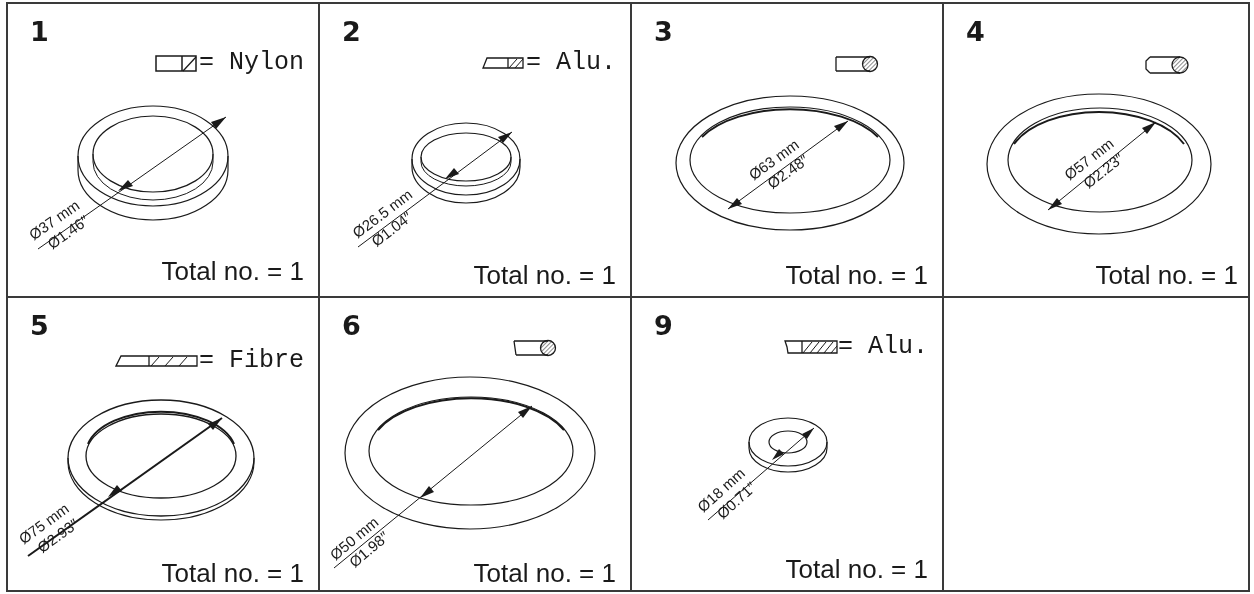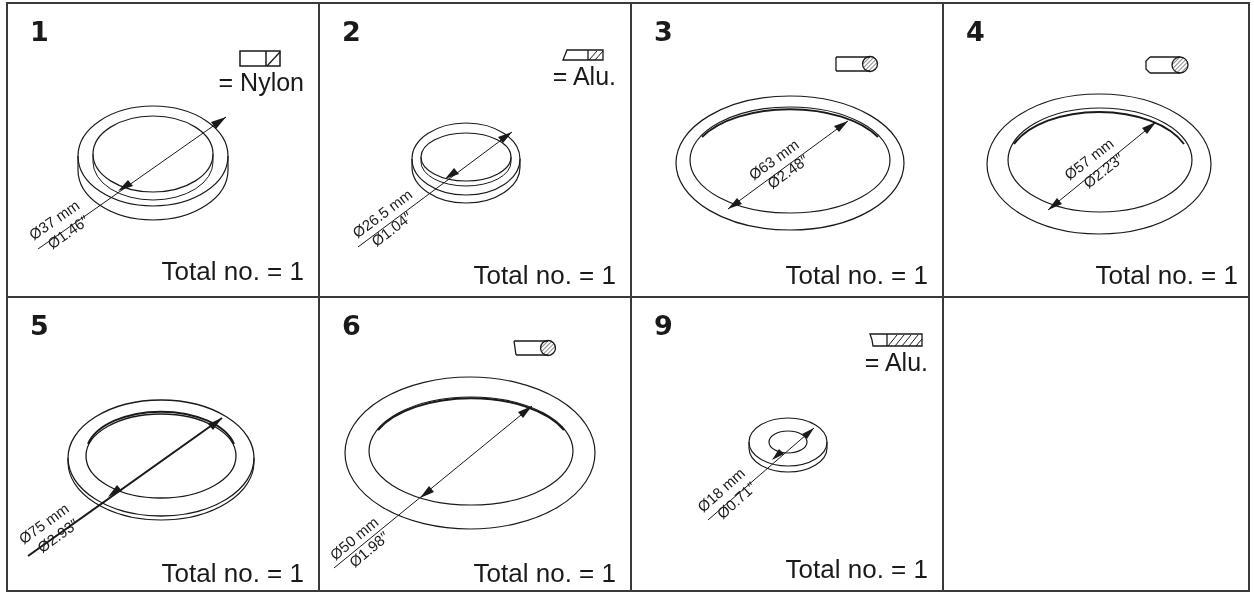--- a/index.html
+++ b/index.html
@@ -2,21 +2,21 @@
 <html><head>
 <meta charset="utf-8">
 <style>
   html, body { margin: 0; padding: 0; background: #ffffff; }
   body { width: 1254px; height: 594px; position: relative; overflow: hidden; font-family: "DejaVu Sans", "Liberation Sans", sans-serif; color: #1a1a1a; }
   .grid { position: absolute; left: 6px; top: 2px; width: 1244px; height: 590px; border: 2px solid #3a3a3a; box-sizing: border-box; }
   .vline { position: absolute; top: 0; bottom: 0; width: 2px; background: #3a3a3a; }
   .hline { position: absolute; left: 0; right: 0; height: 2px; background: #3a3a3a; }
   .cell { position: absolute; }
   .num { position: absolute; left: 22px; top: 12px; font-weight: bold; font-size: 27px; font-family: "DejaVu Sans", sans-serif; }
-  .legend { position: absolute; top: 44px; right: 14px; display: flex; align-items: center; font-size: 25px; font-family: Liberation Sans, sans-serif; flex-direction: column; }
+  .legend { position: absolute; top: 44px; right: 14px; display: flex; align-items: center; font-size: 25px; font-family: Liberation Mono, monospace; }
   .legend svg { display: block; }
   .total { position: absolute; right: 14px; font-size: 26px; font-family: "Liberation Sans", sans-serif; text-align: right; }
   svg.draw { position: absolute; left: 0; top: 0; }
   .dimtext { font-family: "Liberation Sans", sans-serif; font-size: 15px; fill: #1a1a1a; }
 </style>
 </head>
 <body>
 
 <div class="grid">
   <div class="vline" style="left:310px"></div>
@@ -126,20 +126,30 @@
       <g transform="translate(128,180) rotate(-38)">
         <text class="dimtext" x="0" y="-4">Ø57 mm</text>
         <text class="dimtext" x="10" y="14">Ø2.23″</text>
       </g>
     </svg>
     <div class="total" style="top:256px">Total no. = 1</div>
   </div>
 
   <div class="cell" style="left:0;top:294px;width:310px;height:294px">
     <div class="num">5</div>
+    <div class="legend" style="top:48px">
+      <svg width="84" height="14">
+        <path d="M6 2 L82 2 L82 12 L1 12 Z" fill="none" stroke="#1a1a1a" stroke-width="1.3"></path>
+        <line x1="34" y1="2" x2="34" y2="12" stroke="#1a1a1a" stroke-width="1.3"></line>
+        <line x1="36" y1="12" x2="44" y2="3" stroke="#1a1a1a" stroke-width="1"></line>
+        <line x1="50" y1="12" x2="58" y2="3" stroke="#1a1a1a" stroke-width="1"></line>
+        <line x1="64" y1="12" x2="72" y2="3" stroke="#1a1a1a" stroke-width="1"></line>
+      </svg>
+      <span>= Fibre</span>
+    </div>
     <svg class="draw" width="310" height="294">
       <ellipse cx="153" cy="160" rx="93" ry="58" fill="none" stroke="#1a1a1a" stroke-width="1.3"></ellipse>
       <path d="M60 160 L60 164 A93 58 0 0 0 246 164 L246 160" fill="none" stroke="#1a1a1a" stroke-width="1.1"></path>
       <ellipse cx="153" cy="158" rx="75" ry="42" fill="none" stroke="#1a1a1a" stroke-width="1.3"></ellipse>
       <path d="M80 146 A75 42 0 0 1 226 146" fill="none" stroke="#1a1a1a" stroke-width="2"></path>
       <line x1="20" y1="258" x2="214" y2="120" stroke="#1a1a1a" stroke-width="2"></line>
       <polygon points="214,120 200,126 205,132" fill="#1a1a1a"></polygon>
       <polygon points="100,199 114,193 109,187" fill="#1a1a1a"></polygon>
       <g transform="translate(18,250) rotate(-36)">
         <text class="dimtext" x="0" y="-4">Ø75 mm</text>

